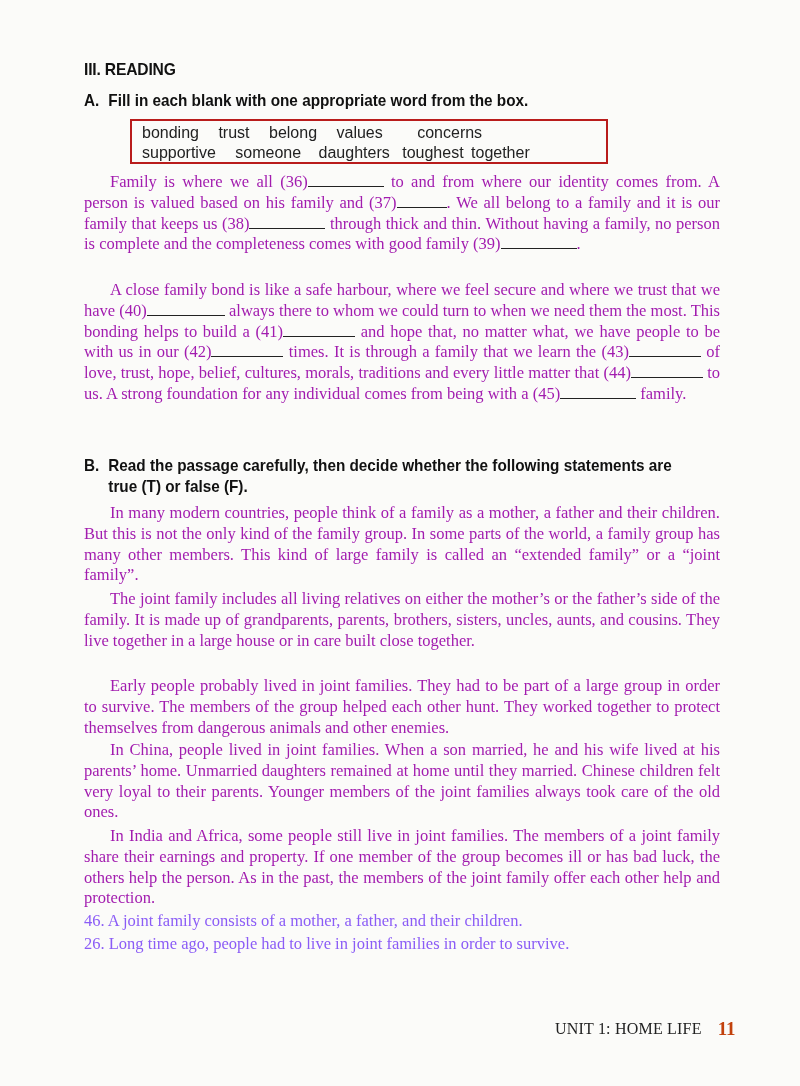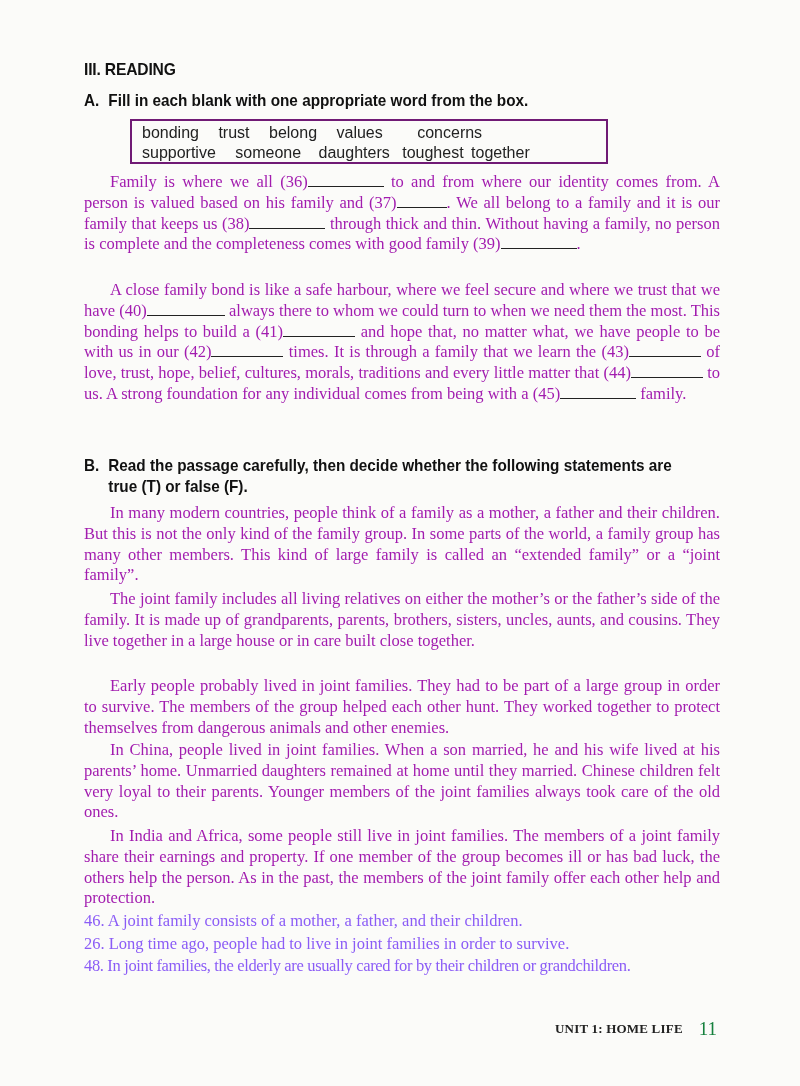--- a/index.html
+++ b/index.html
@@ -24,21 +24,21 @@
       transform: scaleX(0.9); transform-origin: left;
       white-space: nowrap;
     }
     .task-heading .letter { display: inline-block; width: 27px; }
     .task-heading .cont { padding-left: 27px; display: block; }
     #taskA { position: absolute; left: 0; top: 90px; }
     #taskB { position: absolute; left: 0; top: 455px; }
     .wordbox {
       position: absolute; left: 46px; top: 119px;
       width: 478px; height: 45px;
-      border: 2px solid #701a75;
+      border: 2px solid #b91c1c;
       font-family: "Liberation Sans", sans-serif; font-size: 16px;
       color: #222;
       box-sizing: border-box;
       padding: 2px 0 0 10px;
       line-height: 20px;
     }
     .wordbox .row { white-space: nowrap; }
     .wordbox .w { display: inline-block; margin-right: 15px; }
     .para {
       position: absolute; left: 0; width: 636px;
@@ -59,26 +59,26 @@
       position: absolute; left: 0; top: 910px; width: 660px;
       font-family: "Liberation Serif", serif; font-size: 16.5px; line-height: 22.5px; color: #8b5cf6;
     }
     .questions .q { white-space: nowrap; }
     .questions .q.tight { letter-spacing: -0.35px; }
     .footer {
       position: absolute; top: 1018px; left: 555px;
       white-space: nowrap;
     }
     .footer .unit {
-      font-family: "Liberation Serif", serif; font-weight: bold; font-size: 13px;
+      font-family: "Liberation Serif", serif; font-weight: normal; font-size: 16px;
       letter-spacing: 0.2px; color: #222; vertical-align: middle;
     }
     .footer .pnum {
-      font-family: "Liberation Serif", serif; font-weight: normal; font-size: 19px;
-      margin-left: 16px; color: #15803d; vertical-align: middle;
+      font-family: "Liberation Serif", serif; font-weight: bold; font-size: 19px;
+      margin-left: 16px; color: #c2410c; vertical-align: middle;
     }
   </style>
 </head>
 <body>
 
 <div class="page">
 
   <div class="section-title">III. READING</div>
 
   <div id="taskA" class="task-heading">
@@ -117,19 +117,18 @@
 
   <div id="pB1" class="para"><span class="indent"></span><span>In many modern countries, people think of a family as a mother, a father and their children. But this is not the only kind of the family group. In some parts of the world, a family group has many other members. This kind of large family is called an “extended family” or a “joint family”.</span></div>
   <div id="pB2" class="para"><span class="indent"></span><span>The joint family includes all living relatives on either the mother’s or the father’s side of the family. It is made up of grandparents, parents, brothers, sisters, uncles, aunts, and cousins. They live together in a large house or in care built close together.</span></div>
   <div id="pB3" class="para"><span class="indent"></span><span>Early people probably lived in joint families. They had to be part of a large group in order to survive. The members of the group helped each other hunt. They worked together to protect themselves from dangerous animals and other enemies.</span></div>
   <div id="pB4" class="para"><span class="indent"></span><span>In China, people lived in joint families. When a son married, he and his wife lived at his parents’ home. Unmarried daughters remained at home until they married. Chinese children felt very loyal to their parents. Younger members of the joint families always took care of the old ones.</span></div>
   <div id="pB5" class="para"><span class="indent"></span><span>In India and Africa, some people still live in joint families. The members of a joint family share their earnings and property. If one member of the group becomes ill or has bad luck, the others help the person. As in the past, the members of the joint family offer each other help and protection.</span></div>
 
   <div class="questions">
     <div class="q">46. A joint family consists of a mother, a father, and their children.</div>
     <div class="q">26. Long time ago, people had to live in joint families in order to survive.</div>
-    <div class="q tight">48. In joint families, the elderly are usually cared for by their children or grandchildren.</div>
   </div>
 </div>
 
 <div class="footer">
   <span class="unit">UNIT 1: HOME LIFE</span><span class="pnum">11</span>
 </div>
 
 </body></html>

